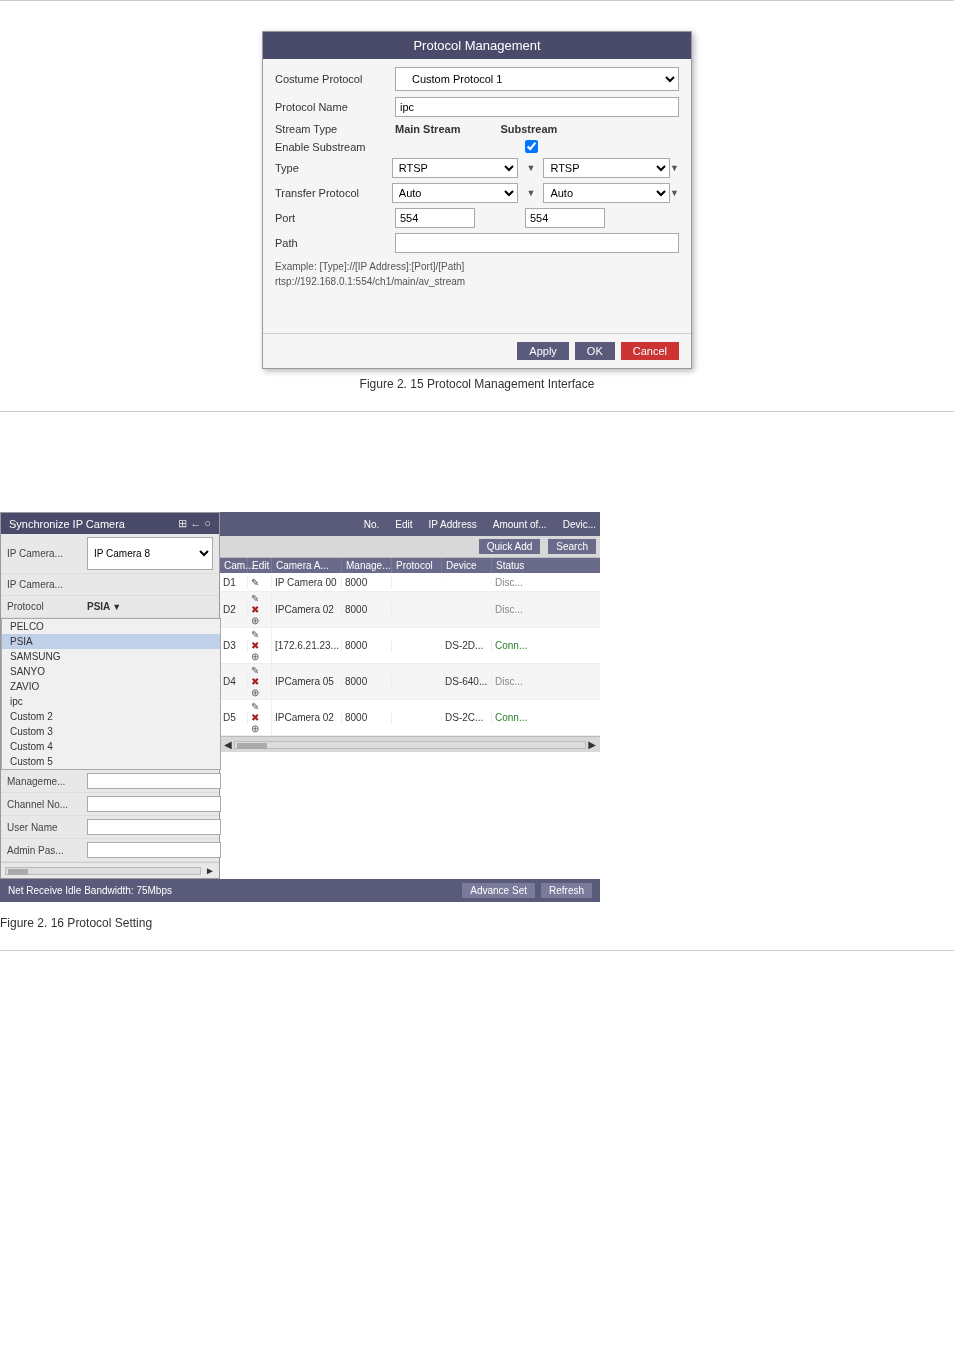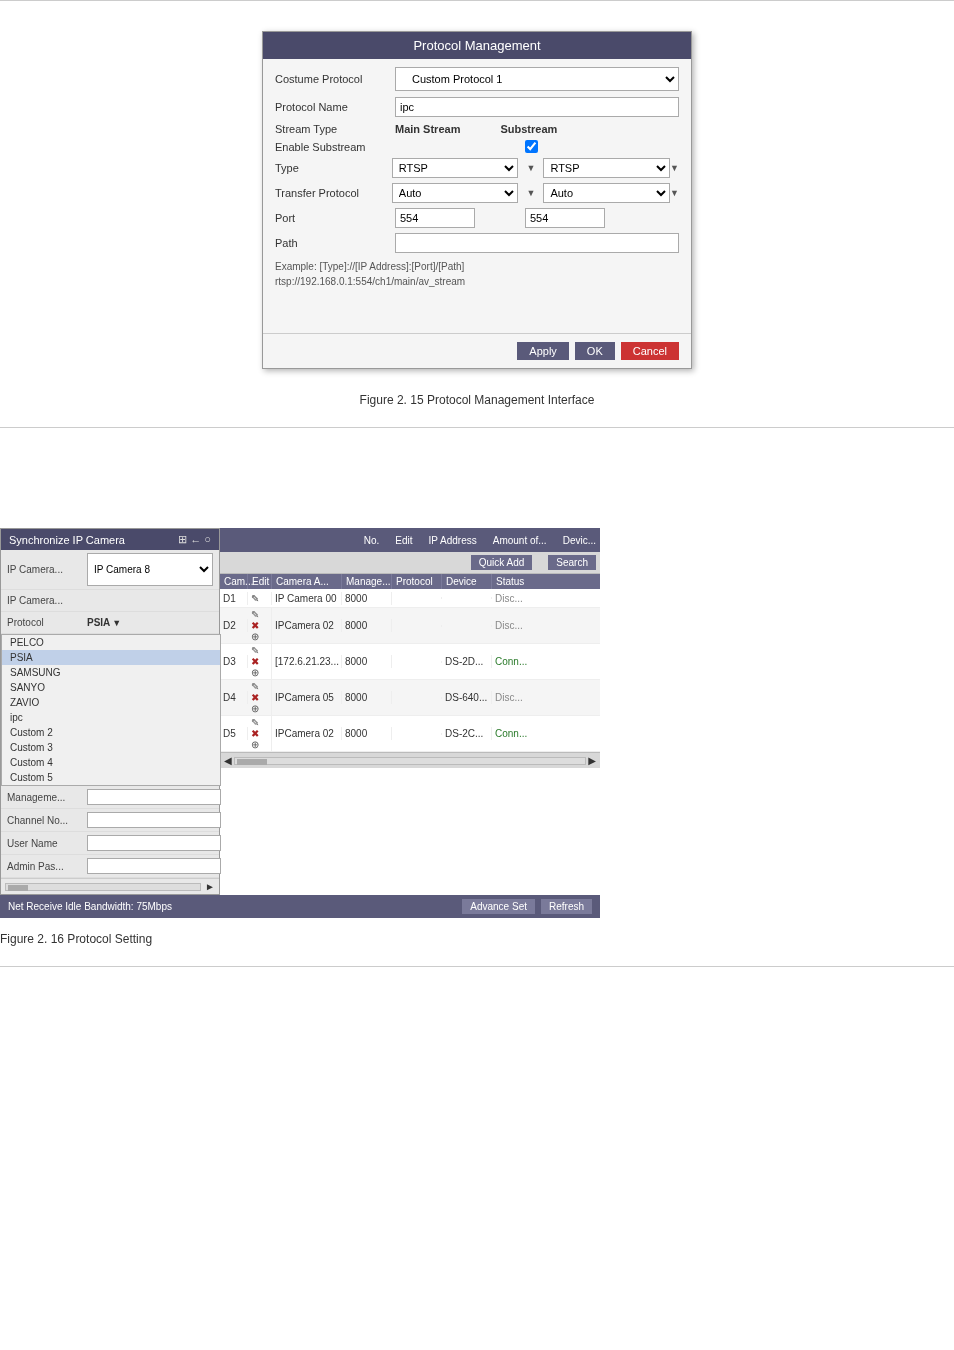--- a/index.html
+++ b/index.html
@@ -243,21 +243,21 @@
     .btn-cancel {
       background: #cc3333;
       color: #fff;
       border: none;
       padding: 3px 12px;
       font-size: 11px;
       cursor: pointer;
     }
 
     .figure-caption {
-      margin-top: 24px;
+      margin-top: 8px;
       font-size: 12px;
       color: #333;
       text-align: center;
     }
 
     
     .section2 {
       padding: 40px 0 20px 0;
       display: flex;
       flex-direction: column;
@@ -571,21 +571,21 @@
           <div style="background:#5a5a7a; color:#fff; display:flex; font-size:10px; padding:4px 4px; align-items:center; height:24px;">
             <span style="margin-left:auto; display:flex; gap:16px;">
               <span>No.</span>
               <span>Edit</span>
               <span>IP Address</span>
               <span>Amount of...</span>
               <span>Devic...</span>
             </span>
           </div>
 
-          <div style="display:flex; justify-content:flex-end; padding:3px 4px; gap:16px; background:#d8d8d8; border-bottom:1px solid #bbb;">
+          <div style="display:flex; justify-content:flex-end; padding:3px 4px; gap:8px; background:#d8d8d8; border-bottom:1px solid #bbb;">
             <button class="btn-quick-add">Quick Add</button>
             <button class="btn-search">Search</button>
           </div>
 
           <div style="display:flex; background:#6a6a8a; color:#fff; font-size:10px;">
             <div class="th" style="width:28px;">Cam...</div>
             <div class="th" style="width:24px;">Edit</div>
             <div class="th" style="width:70px;">Camera A...</div>
             <div class="th" style="width:50px;">Manage...</div>
             <div class="th" style="width:50px;">Protocol</div>

